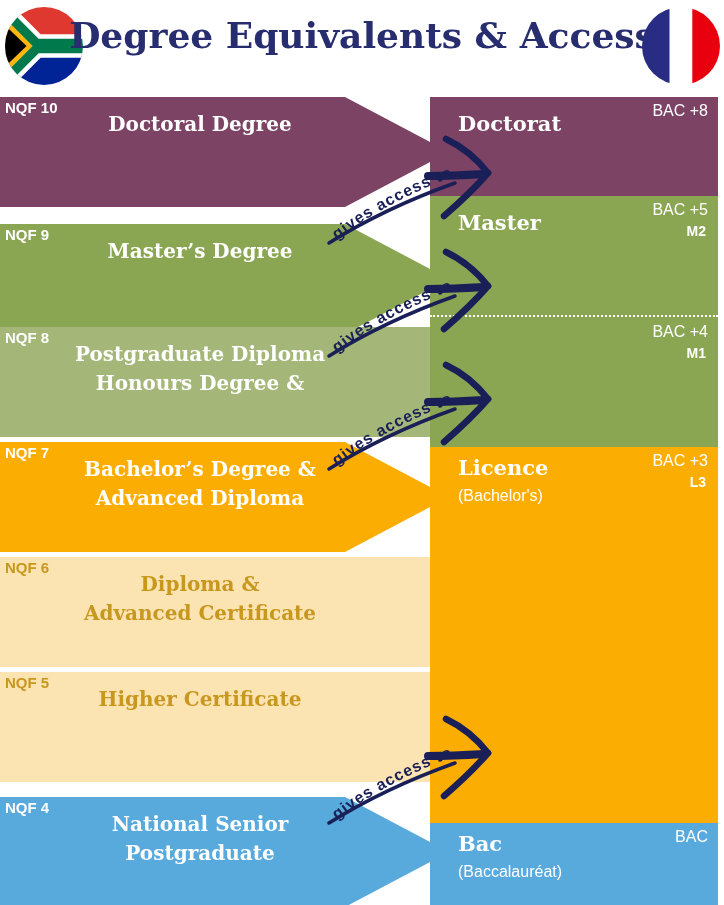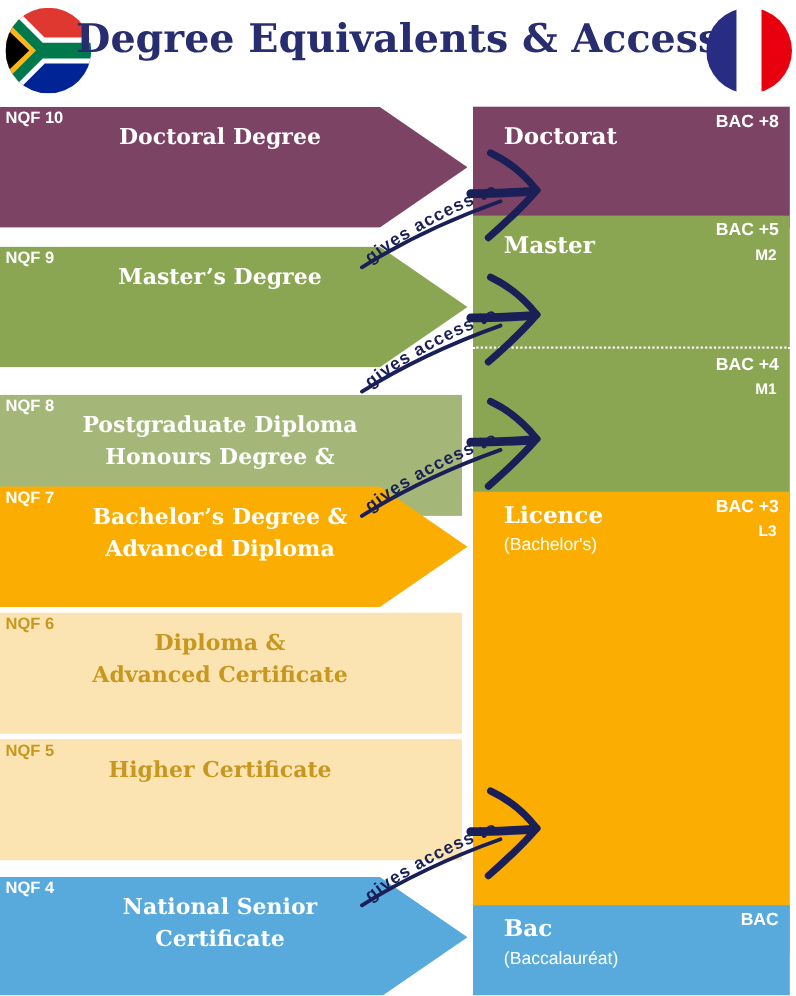--- a/index.html
+++ b/index.html
@@ -14,37 +14,37 @@
 
   
   .page-title{position:absolute;left:0;right:0;top:14px;margin:0;text-align:center;
     font-family:"DejaVu Serif","Liberation Serif",serif;font-weight:700;font-size:36px;
     color:var(--c-navy);letter-spacing:0px;}
   .flag{position:absolute;top:7px;width:78px;height:78px;}
   .flag-sa{left:5px;}
   .flag-fr{left:642px;}
 
   
-  .lrow{position:absolute;left:0;height:110px;}
+  .lrow{position:absolute;left:0;height:110px;padding-left:24px;}
   .lrow.pointed{width:425px;clip-path:polygon(0 0,345px 0,100% 50%,345px 100%,0 100%);}
   .lrow.rect{width:420px;}
   .bg-maroon{background:var(--c-maroon);} .bg-green{background:var(--c-green);}
-  .bg-lgreen{background:var(--c-light_green);margin-top:32px;} .bg-orange{background:var(--c-orange);}
+  .bg-lgreen{background:var(--c-light_green);} .bg-orange{background:var(--c-orange);}
   .bg-cream{background:var(--c-cream);} .bg-blue{background:var(--c-blue);}
   .nqf-label{position:absolute;left:5px;top:2px;font-size:15px;font-weight:700;color:#fff;}
   .row-title{position:absolute;left:0;top:13px;width:400px;text-align:center;
     font-family:"DejaVu Serif","Liberation Serif",serif;font-weight:700;font-size:20px;
     line-height:29px;color:#fff;}
   .gold-text .nqf-label,.gold-text .row-title{color:var(--c-gold);}
 
   
   .rbox{position:absolute;left:430px;width:288px;}
   .rtitle{position:absolute;left:28px;top:14px;font-weight:700;font-size:21px;color:#fff;}
   .rsub{position:absolute;left:28px;top:46px;font-size:16px;color:#fff;font-weight:400;}
-  .bac-label{position:absolute;right:10px;top:5px;font-size:16px;font-weight:700;color:#fff;margin-left:32px;}
+  .bac-label{position:absolute;right:10px;top:5px;font-size:16px;font-weight:400;color:#fff;margin-left:32px;}
   .level-label{position:absolute;right:12px;top:27px;font-size:14px;font-weight:700;color:#fff;}
   .dotted-divider{position:absolute;left:0;width:100%;border-top:2px dotted #fff;}
 
   
   .access-arrow{position:absolute;z-index:5;overflow:visible;}
   .access-arrow .tguide{fill:none;stroke:none;}
   .access-arrow .swoosh{fill:none;stroke:var(--c-arrow_navy);stroke-width:3.5;stroke-linecap:round;}
   .access-arrow .head-shaft{fill:none;stroke:var(--c-arrow_navy);stroke-width:8;stroke-linecap:round;}
   .access-arrow .head-arm{fill:none;stroke:var(--c-arrow_navy);stroke-width:6.5;stroke-linecap:round;}
   .access-arrow text{font-family:"Liberation Sans",sans-serif;font-weight:700;font-size:16px;
@@ -133,21 +133,21 @@
     <span class="nqf-label">NQF 5</span>
     <div class="row-title">
       <div>Higher Certificate</div>
     </div>
   </div>
 
   <div class="lrow pointed bg-blue" style="top:797px">
     <span class="nqf-label">NQF 4</span>
     <div class="row-title">
       <div>National Senior</div>
-      <div>Certificate</div>
+      <div>Postgraduate</div>
     </div>
   </div>
 
   <div class="rbox bg-maroon" style="top:97px;height:110px">
     <div class="rtitle serif">Doctorat</div>
     <div class="bac-label">BAC +8</div>
   </div>
 
   <div class="rbox bg-green" style="top:196px;height:269px">
     <div class="rtitle serif">Master</div>

